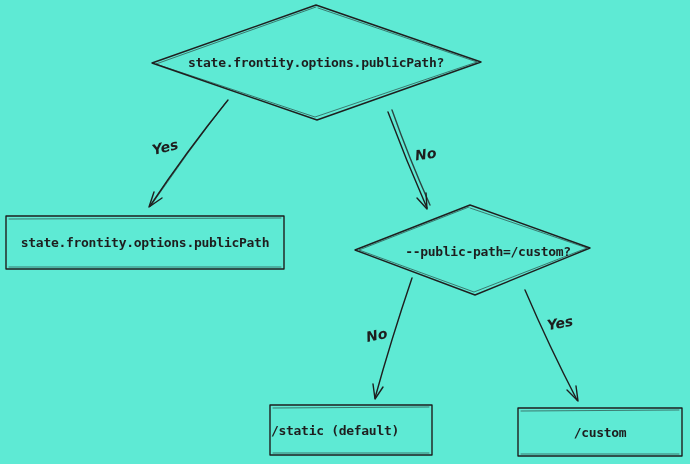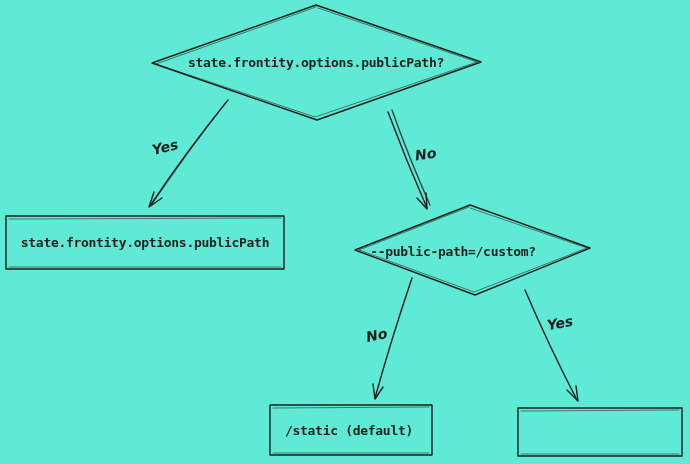--- a/index.html
+++ b/index.html
@@ -79,24 +79,25 @@
     <g>
       <path class="shape" d="M518 408 L682 408 L682 456 L518 456 Z"></path>
       <path class="echo" d="M521 411 L679 410 M521 454 L679 454"></path>
     </g>
   </svg>
 
   <div class="node-label" style="left:156px;top:48px;width:320px;height:28px;">state.frontity.options.publicPath?</div>
 
   <div class="node-label" style="left:6px;top:216px;width:278px;height:53px;">state.frontity.options.publicPath</div>
 
-  <div class="node-label" style="left:337px;top:237px;width:232px;height:28px;">--public-path=/custom?</div>
+  <div class="node-label" style="left:372px;top:237px;width:232px;height:28px;">--public-path=/custom?</div>
 
-  <div class="node-label" style="left:270px;top:405px;width:130px;height:50px;padding-left:14px;">/static (default)</div>
+  <div class="node-label" style="left:270px;top:405px;width:130px;height:50px;">/static (default)</div>
 
+  <div class="node-label" style="left:518px;top:408px;width:164px;height:48px;">/custom</div>
 
   <div class="edge-label" style="left:152px;top:139px;transform:rotate(-14deg);">Yes</div>
 
   <div class="edge-label" style="left:415px;top:146px;transform:rotate(-8deg);">No</div>
 
   <div class="edge-label" style="left:366px;top:327px;transform:rotate(-12deg);">No</div>
 
   <div class="edge-label" style="left:547px;top:315px;transform:rotate(-10deg);">Yes</div>
 
 </div>

